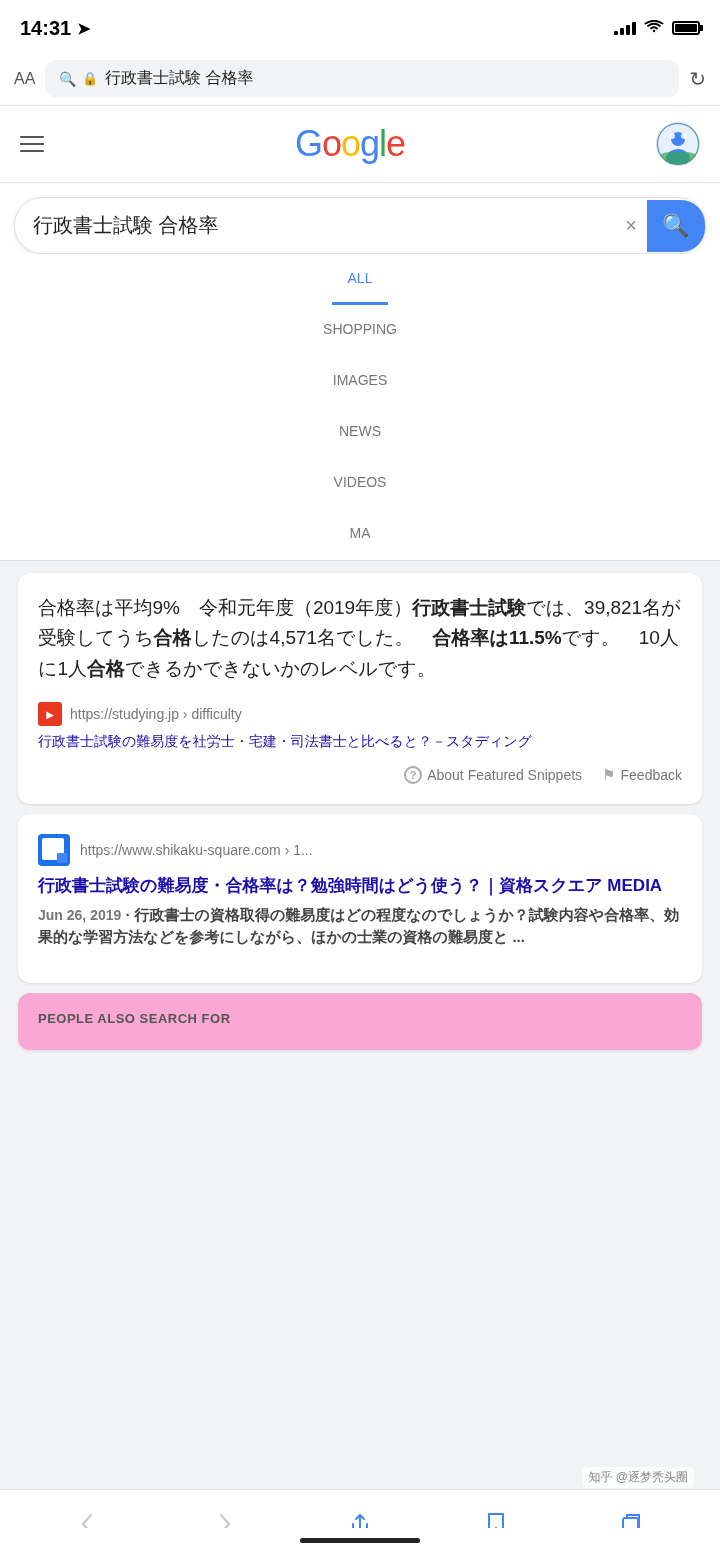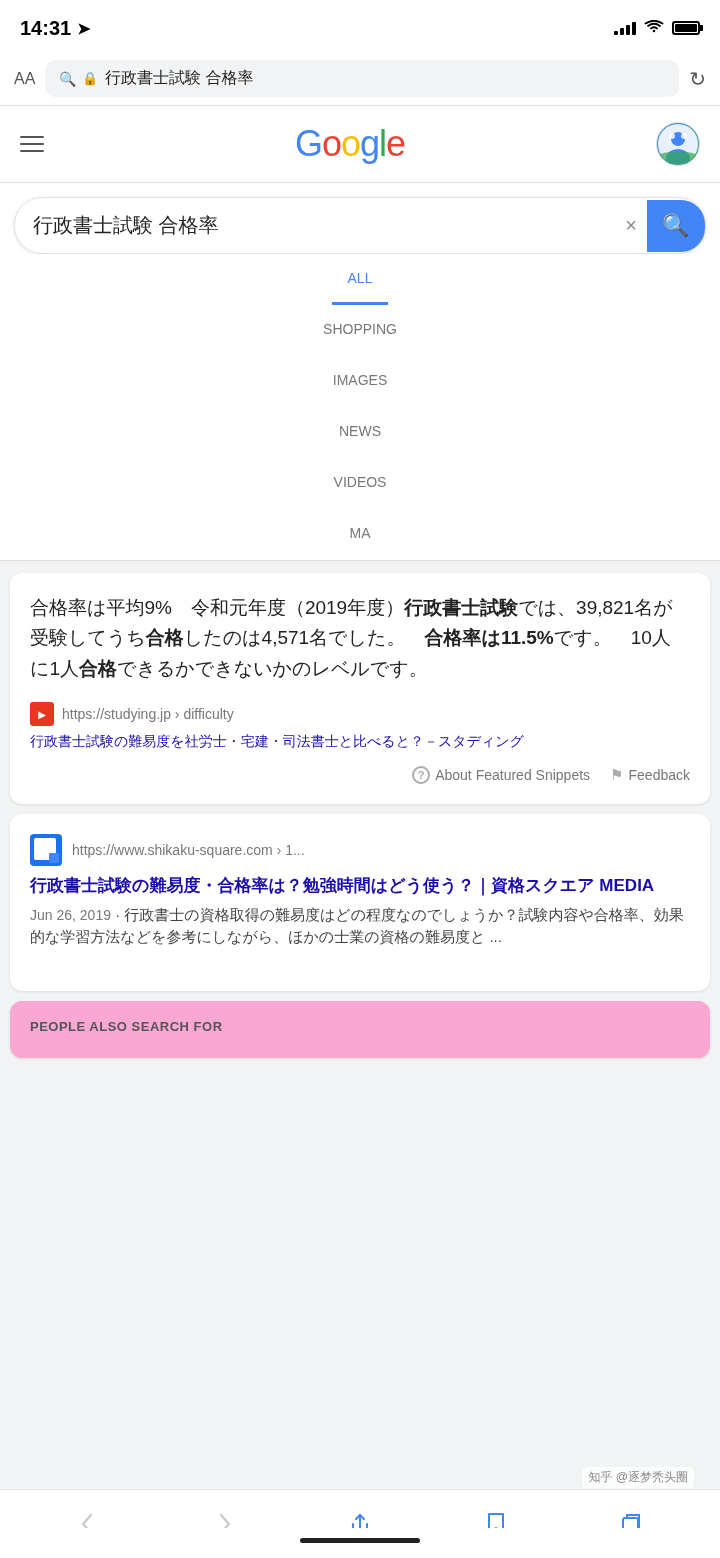--- a/index.html
+++ b/index.html
@@ -220,21 +220,21 @@
       cursor: pointer;
       border-bottom: 3px solid transparent;
     }
     .tab.active {
       color: #4285F4;
       border-bottom: 3px solid #4285F4;
     }
 
     
     .content {
-      padding: 12px 10px;
+      padding: 12px 18px;
       display: flex;
       flex-direction: column;
       gap: 10px;
     }
 
     
     .result-card {
       background: #fff;
       border-radius: 12px;
       padding: 20px;
@@ -364,21 +364,22 @@
       font-weight: bold;
     }
     .result-date {
       color: #777;
       font-size: 14px;
     }
     .result-desc {
       font-size: 15px;
       color: #444;
       line-height: 1.5;
-      margin-bottom: 22px;
+      margin-bottom: 14px;
+      font-weight: bold;
     }
     .result-chips {
       display: flex;
       gap: 8px;
       overflow-x: auto;
     }
     .chip {
       border: 1px solid #ccc;
       border-radius: 20px;
       padding: 8px 16px;

